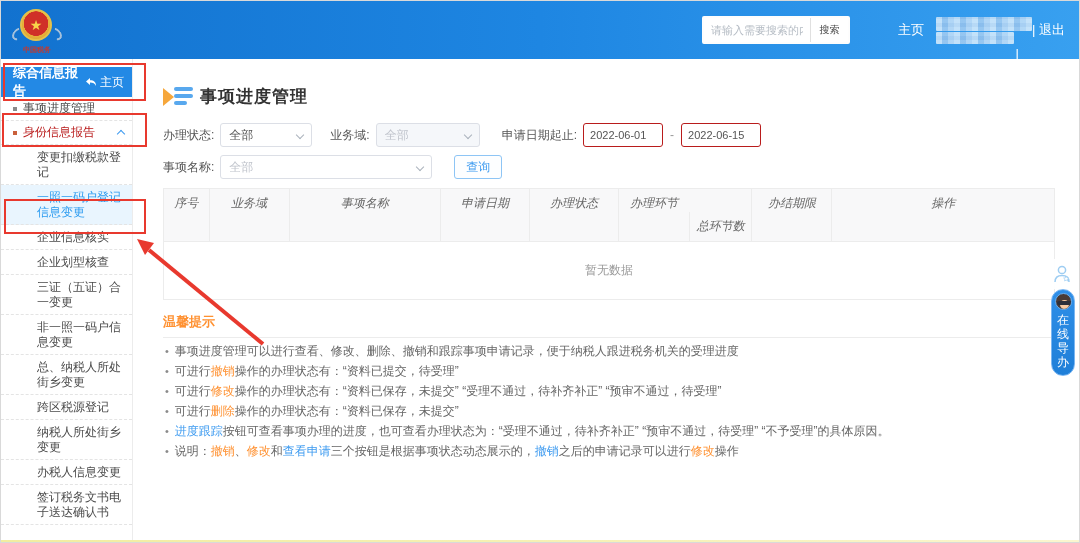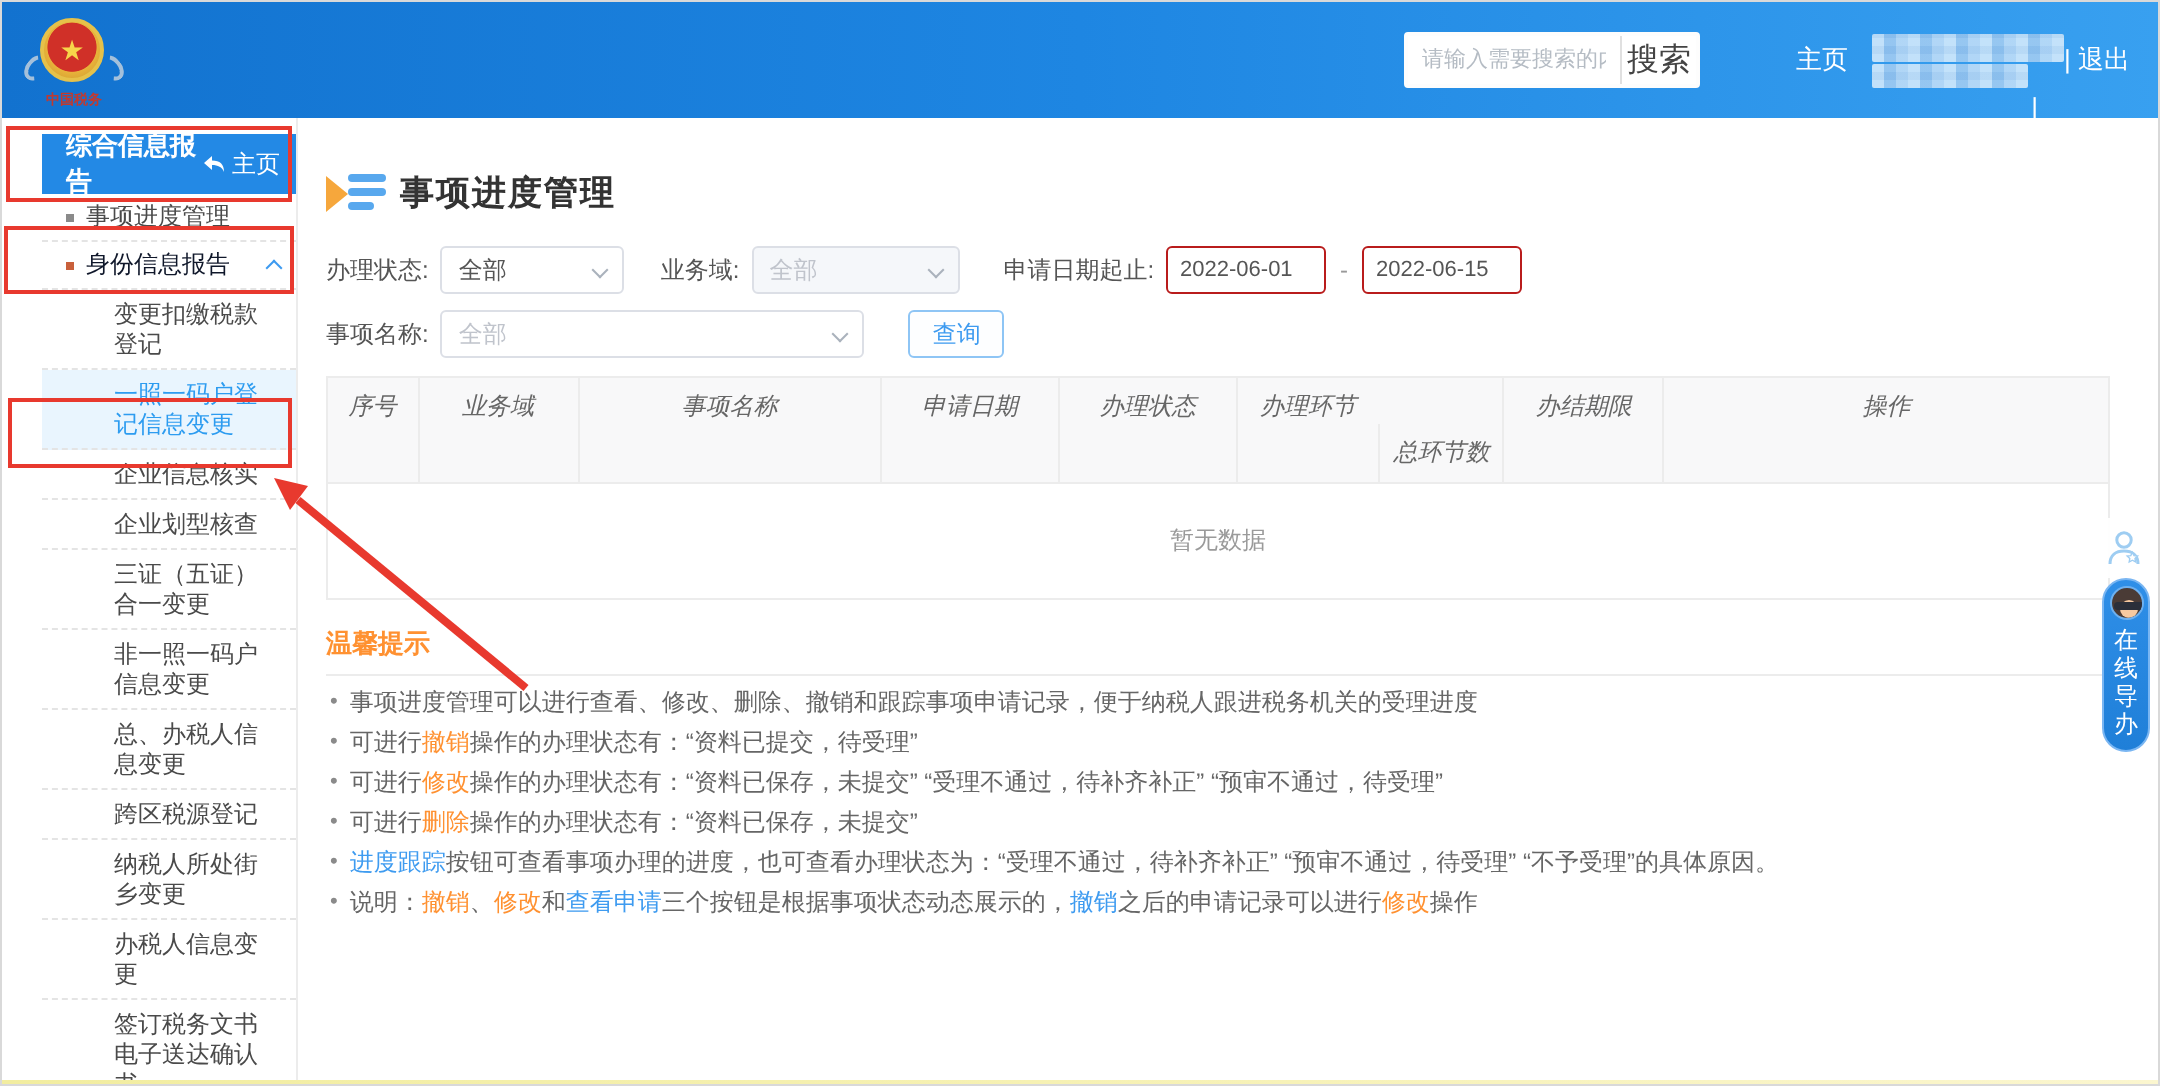--- a/index.html
+++ b/index.html
@@ -21,46 +21,46 @@
   .emblem .wing.l { left:-4px; transform:rotate(40deg); }
   .emblem .wing.r { right:-4px; transform:rotate(-40deg) scaleX(-1); }
   .emblem .calligraphy { position:absolute; bottom:-2px; left:0; width:40px; text-align:center;
     font-size:7px; color:#c03a30; font-weight:bold; letter-spacing:0; }
   .app-title { color:#fff; font-size:20px; font-weight:bold; margin-left:12px; letter-spacing:1px; }
   .hdr-right { margin-left:auto; display:flex; align-items:center; position:relative; }
   .search-wrap { display:flex; align-items:center; background:#fff; border:2px solid #fdfdfd; border-radius:2px; }
   .search-input { width:106px; height:22px; border:0; outline:none; font-size:11px; padding:0 7px; color:#333; }
   .search-input::placeholder { color:#b5bcc4; }
   .search-btn { height:24px; width:38px; background:#fff; border:0; border-left:1px solid #e0e0e0;
-    font-size:16px; color:#444; cursor:pointer;font-family:Liberation Mono, monospace; }
+    font-size:10px; color:#444; cursor:pointer;font-family:Liberation Mono, monospace; }
   .home-link { color:#fff; font-size:13px; margin-left:48px; cursor:pointer; }
   .mosaic-col { margin-left:12px; display:flex; flex-direction:column; gap:1px; }
   .mosaic { width:96px; height:14px;
     background-image:
       repeating-linear-gradient(90deg, rgba(255,255,255,.55) 0 6px, rgba(173,205,238,.55) 6px 12px, rgba(214,231,248,.6) 12px 18px),
       repeating-linear-gradient(0deg, rgba(255,255,255,.35) 0 4px, rgba(150,190,230,.45) 4px 8px);
     border-radius:1px; }
   .mosaic.m2 { width:78px; height:12px; }
   .logout-wrap { color:#fff; font-size:13px; white-space:pre; }
   .logout-sub { position:absolute; right:46px; top:30px; color:#fff; font-size:13px; }
 
   
-  .sidebar { position:absolute; top:58px; left:0; width:148px; bottom:0; background:#fff;
-    border-right:1px solid #ececec; overflow:hidden;padding-left:20px; }
+  .sidebar { position:absolute; top:58px; left:0; width:132px; bottom:0; background:#fff;
+    border-right:1px solid #ececec; overflow:hidden; }
   .sb-header { margin-top:8px; height:30px; background:#2389e5; color:#fff;
     display:flex; align-items:center; padding:0 8px 0 12px; }
   .sb-header .ttl { font-weight:bold; font-size:13px; flex:1; }
   .sb-home { font-size:12px; display:flex; align-items:center; gap:3px; cursor:pointer; }
   .sb-item { position:relative; display:flex; align-items:flex-start; padding:4px 8px 4px 22px;
     font-size:12px; color:#4a4a4a; border-bottom:1px dashed #e4e4e4; line-height:15px; cursor:pointer; }
   .sb-item.lv1 { padding-top:4px; padding-bottom:4px; }
   .sb-item.lv2 { padding-left:36px; padding-top:5px; padding-bottom:4px; }
   .sb-item.lv1::before { content:""; position:absolute; left:12px; top:10px; width:4px; height:4px;
     background:#8a8a8a; }
-  .sb-item.lv1.pactive { color:#0f172a; }
+  .sb-item.lv1.pactive { color:#b91c1c; }
   .sb-item.lv1.pactive::before { background:#c9603b; }
   .sb-item.lv2.active { background:#e9f5fe; color:#2d9cf0; }
   .caret { width:6px; height:6px; border-right:1.4px solid #aab2bc; border-bottom:1.4px solid #aab2bc;
     flex:0 0 auto; margin-left:auto; margin-top:3px; }
   .caret.down { transform:rotate(45deg); }
   .caret.up { transform:rotate(-135deg); margin-top:6px; border-color:#3d9af0; }
 
   
   .main { position:absolute; left:149px; top:58px; right:0; bottom:0; background:#fff; padding:26px 24px 0 13px; }
   .page-title-row { display:flex; align-items:center; }
@@ -188,21 +188,21 @@
         <div class="sb-item lv2">
           <span>企业划型核查</span>
         </div>
         <div class="sb-item lv2">
           <span>三证（五证）合一变更</span>
         </div>
         <div class="sb-item lv2">
           <span>非一照一码户信息变更</span>
         </div>
         <div class="sb-item lv2">
-          <span>总、办税人信息变更</span>
+          <span>总、纳税人所处街乡变更</span>
         </div>
         <div class="sb-item lv2">
           <span>跨区税源登记</span>
         </div>
         <div class="sb-item lv2">
           <span>纳税人所处街乡变更</span>
         </div>
         <div class="sb-item lv2">
           <span>办税人信息变更</span>
         </div>

